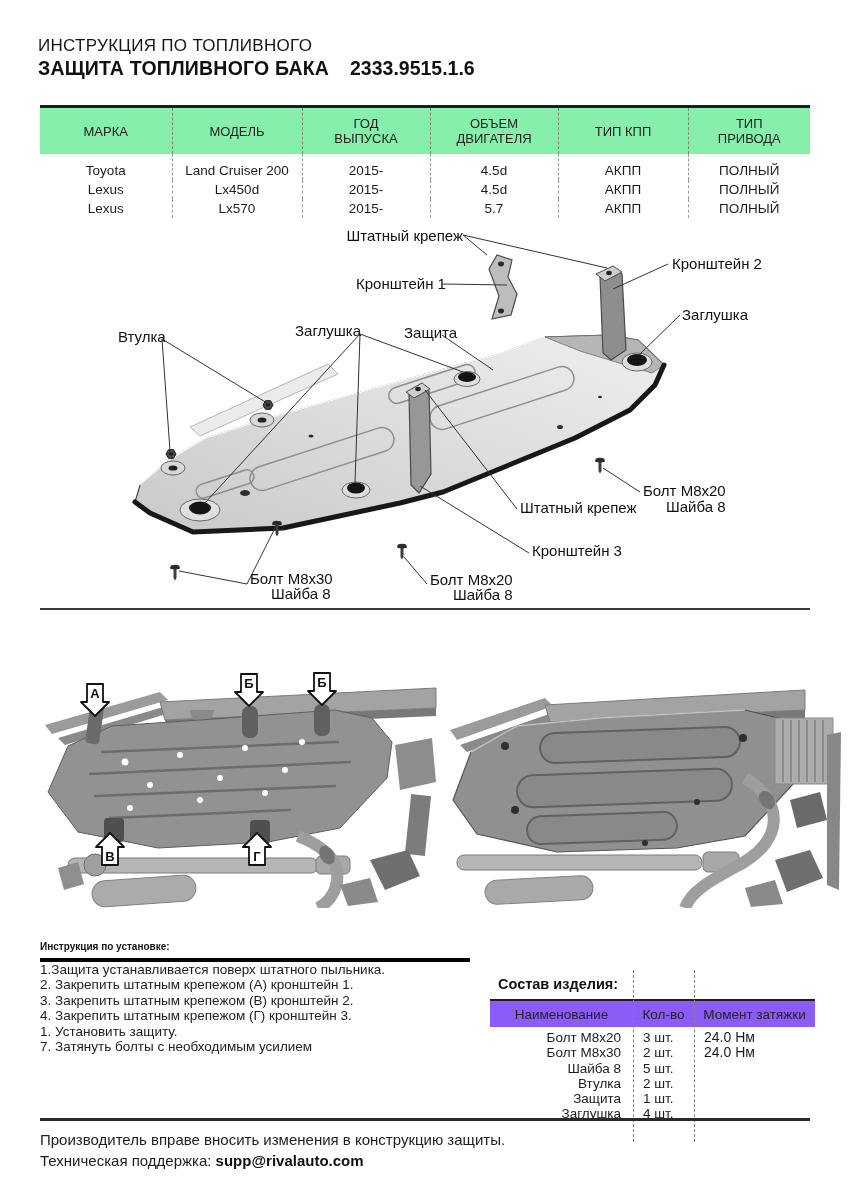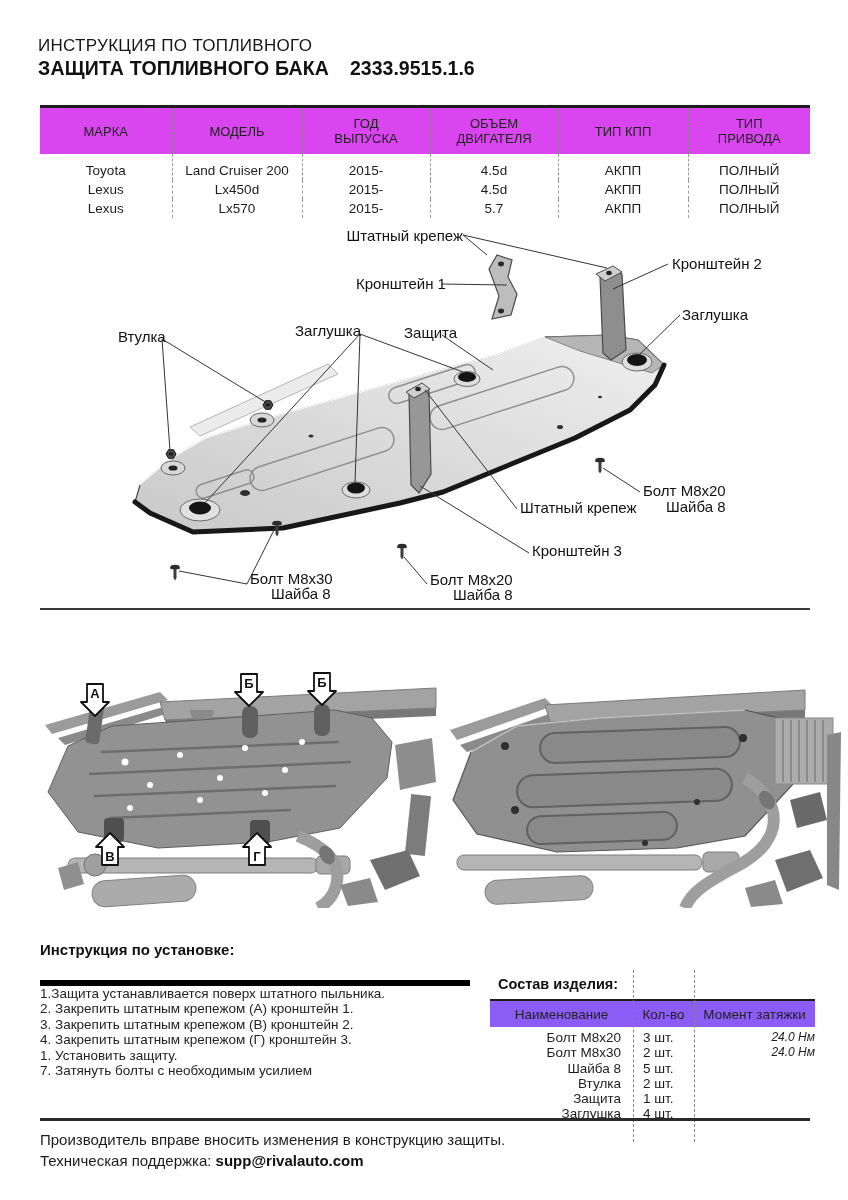--- a/index.html
+++ b/index.html
@@ -6,21 +6,21 @@
   body{width:848px;height:1200px;position:relative;font-family:"Liberation Sans",sans-serif;color:#1a1a1a;overflow:hidden;}
   .abs{position:absolute;}
 
   
   .doc-sub{left:38px;top:36px;font-size:17px;letter-spacing:.3px;color:#161616;}
   .doc-title{left:38px;top:57px;font-size:19.5px;font-weight:bold;letter-spacing:.2px;color:#111;}
   .part-number{left:350px;top:57px;font-size:19.5px;font-weight:bold;color:#111;}
 
   
   table.fitment{left:40px;top:105px;width:770px;border-collapse:collapse;border-top:3px solid #1d1d1d;table-layout:fixed;}
-  table.fitment th{background:#d946ef;font-weight:400;font-size:13px;color:#222;height:46px;vertical-align:middle;white-space:pre-line;line-height:15px;padding:0;border-left:1px dashed #858585;}
+  table.fitment th{background:#86efac;font-weight:400;font-size:13px;color:#222;height:46px;vertical-align:middle;white-space:pre-line;line-height:15px;padding:0;border-left:1px dashed #858585;}
   table.fitment th:first-child{border-left:none;}
   table.fitment td{font-size:13.5px;color:#1c1c1c;text-align:center;height:19px;padding:0;border-left:1px dashed #9a9a9a;}
   table.fitment td:first-child{border-left:none;margin-top:8px;}
   table.fitment tbody tr:first-child td{padding-top:7px;}
 
   
   svg.diagram{left:40px;top:222px;}
   svg.diagram text{font-family:"Liberation Sans",sans-serif;font-size:15px;fill:#111;}
 
   
@@ -29,32 +29,32 @@
   svg.photo-right{left:445px;}
   svg.photo .arrow-letter{font-family:"Liberation Sans",sans-serif;font-size:13px;font-weight:bold;fill:#111;}
 
   
   .sep{height:0;border-top:2px solid #3a3a3a;}
   .sep-diagram{left:40px;top:608px;width:770px;}
   .sep-footer{left:40px;top:1118px;width:770px;border-top:3px solid #2a2a2a;}
 
   
   .instructions{left:40px;top:941px;width:430px;}
-  .inst-title{font-size:15px;font-weight:bold;color:#111;padding-bottom:22px;border-bottom:6px solid #000000;}
+  .inst-title{font-size:10px;font-weight:bold;color:#111;padding-bottom:6px;border-bottom:4px solid #000000;}
   .inst-list{font-size:13.5px;line-height:15.4px;color:#222;}
 
   
   .parts{left:490px;top:935px;width:325px;height:172px;margin-top:35px;}
   .parts-title{font-size:14.5px;font-weight:bold;color:#111;padding:6px 0 7px 8px;}
   .parts-head{display:grid;grid-template-columns:143px 61px 121px;background:#8b5cf6;border-top:2.5px solid #1d1d1d;height:26px;align-items:center;font-size:13.5px;color:#222;}
   .parts-head div{text-align:center;}
   .parts-row{display:grid;grid-template-columns:143px 61px 121px;font-size:13.5px;line-height:15.3px;color:#1c1c1c;}
   .parts-row .p-name{text-align:right;padding-right:12px;}
   .parts-row .p-qty{text-align:left;padding-left:10px;}
-  .parts-row .p-torque{text-align:right;padding-left:10px;font-size:12px;font-style:italic;}
+  .parts-row .p-torque{text-align:left;padding-left:10px;font-size:14px;}
   .parts-rows{padding-top:3px;}
   .vdash{position:absolute;top:0;bottom:0;width:0;border-left:1px dashed #858585;}
   .vdash-1{left:143px;}
   .vdash-2{left:204px;}
 
   
   .footer{left:40px;top:1121px;width:770px;padding-top:10px;font-size:15px;color:#1c1c1c;}
   .footer .f2{margin-top:4px;}
   .footer .email{font-weight:bold;color:#111;}
 </style>

